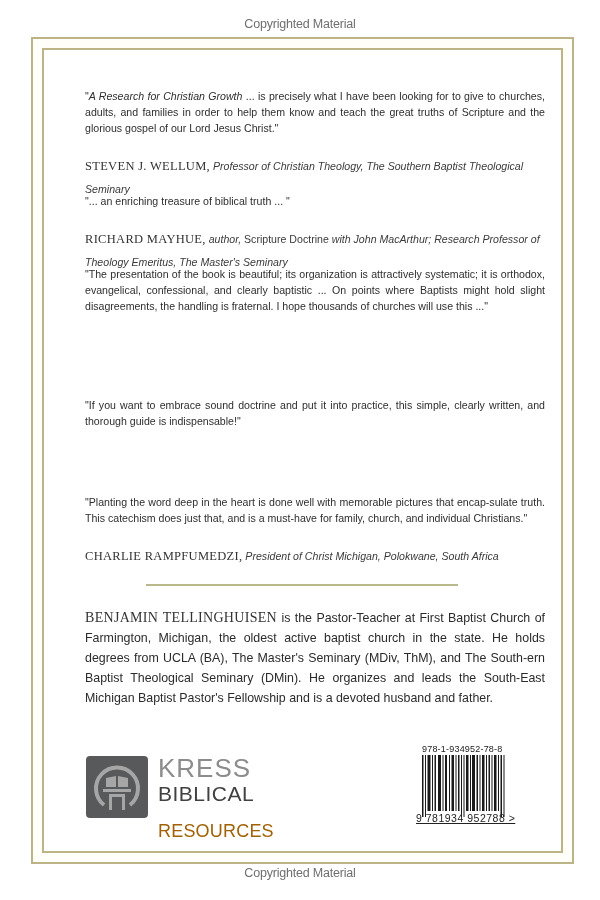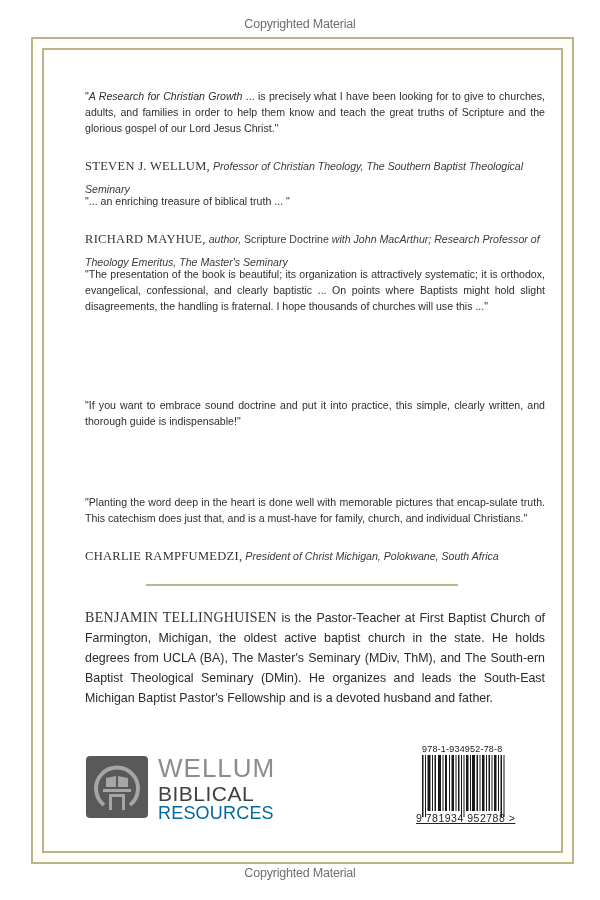--- a/index.html
+++ b/index.html
@@ -62,21 +62,21 @@
     position: absolute; left: 0; top: 0; width: 62px; height: 62px;
     background: #58595b; border-radius: 4px;
   }
   .logo-text { position: absolute; left: 72px; top: 0; }
   .logo-line {
     display: block; font-family: "Liberation Sans", sans-serif; font-weight: normal;
     color: #8a8a8a; line-height: 1;
   }
   .l1 { font-size: 26px; letter-spacing: 1px; color: #8c8c8c; margin-top: -1px; }
   .l2 { font-size: 21px; letter-spacing: 0.5px; color: #404040; margin-top: 2px; }
-  .l3 { font-size: 18px; letter-spacing: 0.2px; color: #0369a1; margin-top: 0; }
+  .l3 { font-size: 18px; letter-spacing: 0.2px; color: #a16207; margin-top: 18px; }
   .barcode-wrap {
     position: absolute; left: 416px; top: 744px; width: 100px; height: 84px;
   }
   .isbn-label {
     position: absolute; left: 6px; top: 0; font-size: 9px; color: #222; letter-spacing: 0.2px;
   }
   .bars { position: absolute; left: 6px; top: 11px; }
   .digits {
     position: absolute; left: 0; top: 68px; font-size: 10.5px; color: #222; letter-spacing: 0.5px;
     white-space: nowrap;
@@ -126,21 +126,21 @@
       <path d="M 18 49 A 21 21 0 1 1 44 49" fill="none" stroke="#a6a6a6" stroke-width="4"></path>
       <path d="M 20 22 L 30 20 L 30 31 L 20 31 Z" fill="#a6a6a6"></path>
       <path d="M 32 20 L 42 22 L 42 31 L 32 31 Z" fill="#a6a6a6"></path>
       <rect x="17" y="33" width="28" height="3" fill="#a6a6a6"></rect>
       <rect x="23" y="38" width="3" height="16" fill="#a6a6a6"></rect>
       <rect x="36" y="38" width="3" height="16" fill="#a6a6a6"></rect>
       <rect x="23" y="38" width="16" height="3" fill="#a6a6a6"></rect>
     </svg>
   </div>
   <div class="logo-text">
-    <span class="logo-line l1">WELLUM</span>
+    <span class="logo-line l1">KRESS</span>
     <span class="logo-line l2">BIBLICAL</span>
     <span class="logo-line l3">RESOURCES</span>
   </div>
 </div>
 
 <div class="barcode-wrap">
   <div class="isbn-label">978-1-934952-78-8</div>
   <div class="bars">
     <svg width="90" height="62" viewBox="0 0 90 62">
       <g fill="#1a1a1a">

